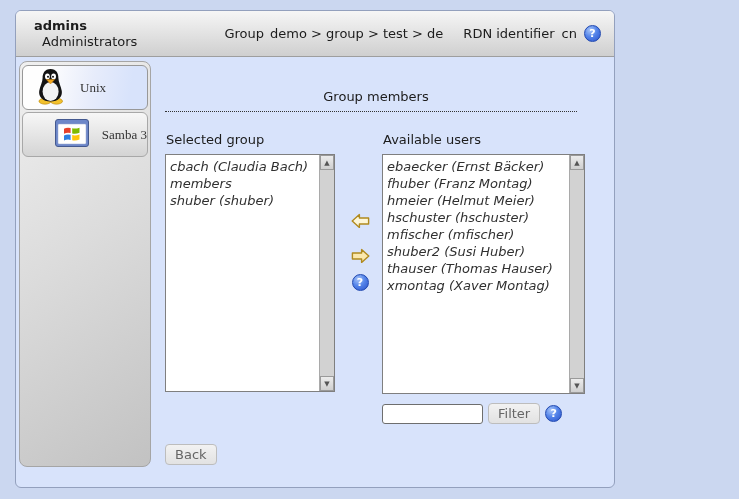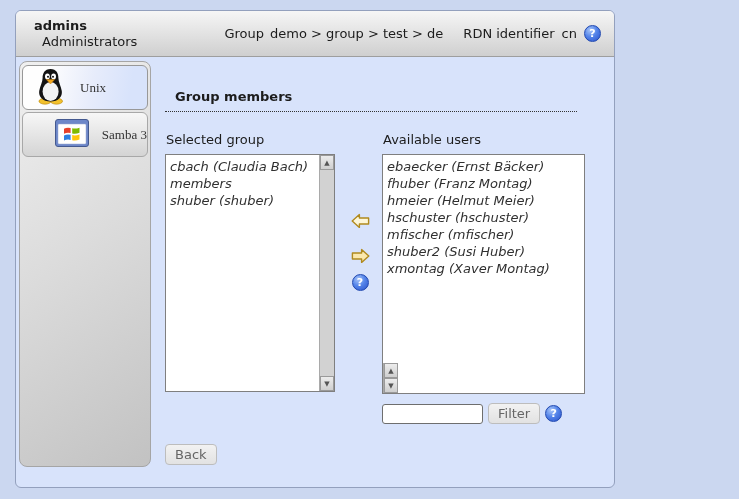--- a/index.html
+++ b/index.html
@@ -48,30 +48,31 @@
     background:linear-gradient(#f7f7f7,#d4d4d4);
     border:1px solid #a8a8a8;
     justify-content:flex-end;
   }
   .tab-label { color:#333;font-family:Liberation Serif, serif; }
   
   .content { flex:1; padding:0 16px 0 14px; }
   .section-heading {
     margin-top:32px; width:412px;
     border-bottom:1px dotted #333; padding:0 0 7px 10px;
-    font-weight:bold;
+    font-weight:normal;
+    text-align:center;
   }
   .cols { display:flex; margin-top:20px; }
   .col-label { padding-left:1px; height:18px; }
   .listbox {
     margin-top:4px; background:#fff; border:1px solid #7f7f7f;
     display:flex;
   }
   .listbox-selected { width:170px; height:238px; }
-  .listbox-available { width:203px; height:240px;flex-direction:column; }
+  .listbox-available { width:203px; height:240px; }
   .list-items { flex:1; overflow:hidden; padding:3px 0 0 4px;font-style:italic; }
   .list-item { line-height:17px; color:#303030; white-space:nowrap; cursor:default; }
   .scrollbar {
     width:15px; background:#d2d2d2; border-left:1px solid #a9a9a9;
     display:flex; flex-direction:column; justify-content:space-between;
   }
   .scroll-btn {
     height:15px; background:linear-gradient(#ececec,#cfcfcf);
     border:1px solid #9a9a9a; font-size:7px; color:#555;
     display:flex; align-items:center; justify-content:center; cursor:pointer;
@@ -198,20 +199,21 @@
         <div>
           <div class="col-label">Available users</div>
           <div class="listbox listbox-available">
             <div class="list-items">
                 <div class="list-item">ebaecker (Ernst Bäcker)</div>
                 <div class="list-item">fhuber (Franz Montag)</div>
                 <div class="list-item">hmeier (Helmut Meier)</div>
                 <div class="list-item">hschuster (hschuster)</div>
                 <div class="list-item">mfischer (mfischer)</div>
                 <div class="list-item">shuber2 (Susi Huber)</div>
+                <div class="list-item">thauser (Thomas Hauser)</div>
                 <div class="list-item">xmontag (Xaver Montag)</div>
               </div>
             <div class="scrollbar">
               <div class="scroll-btn">▲</div>
               <div class="scroll-btn">▼</div>
             </div>
           </div>
           <div class="filter-row">
             <input class="filter-input" type="text" value="" style="">
             <button class="btn">Filter</button>

